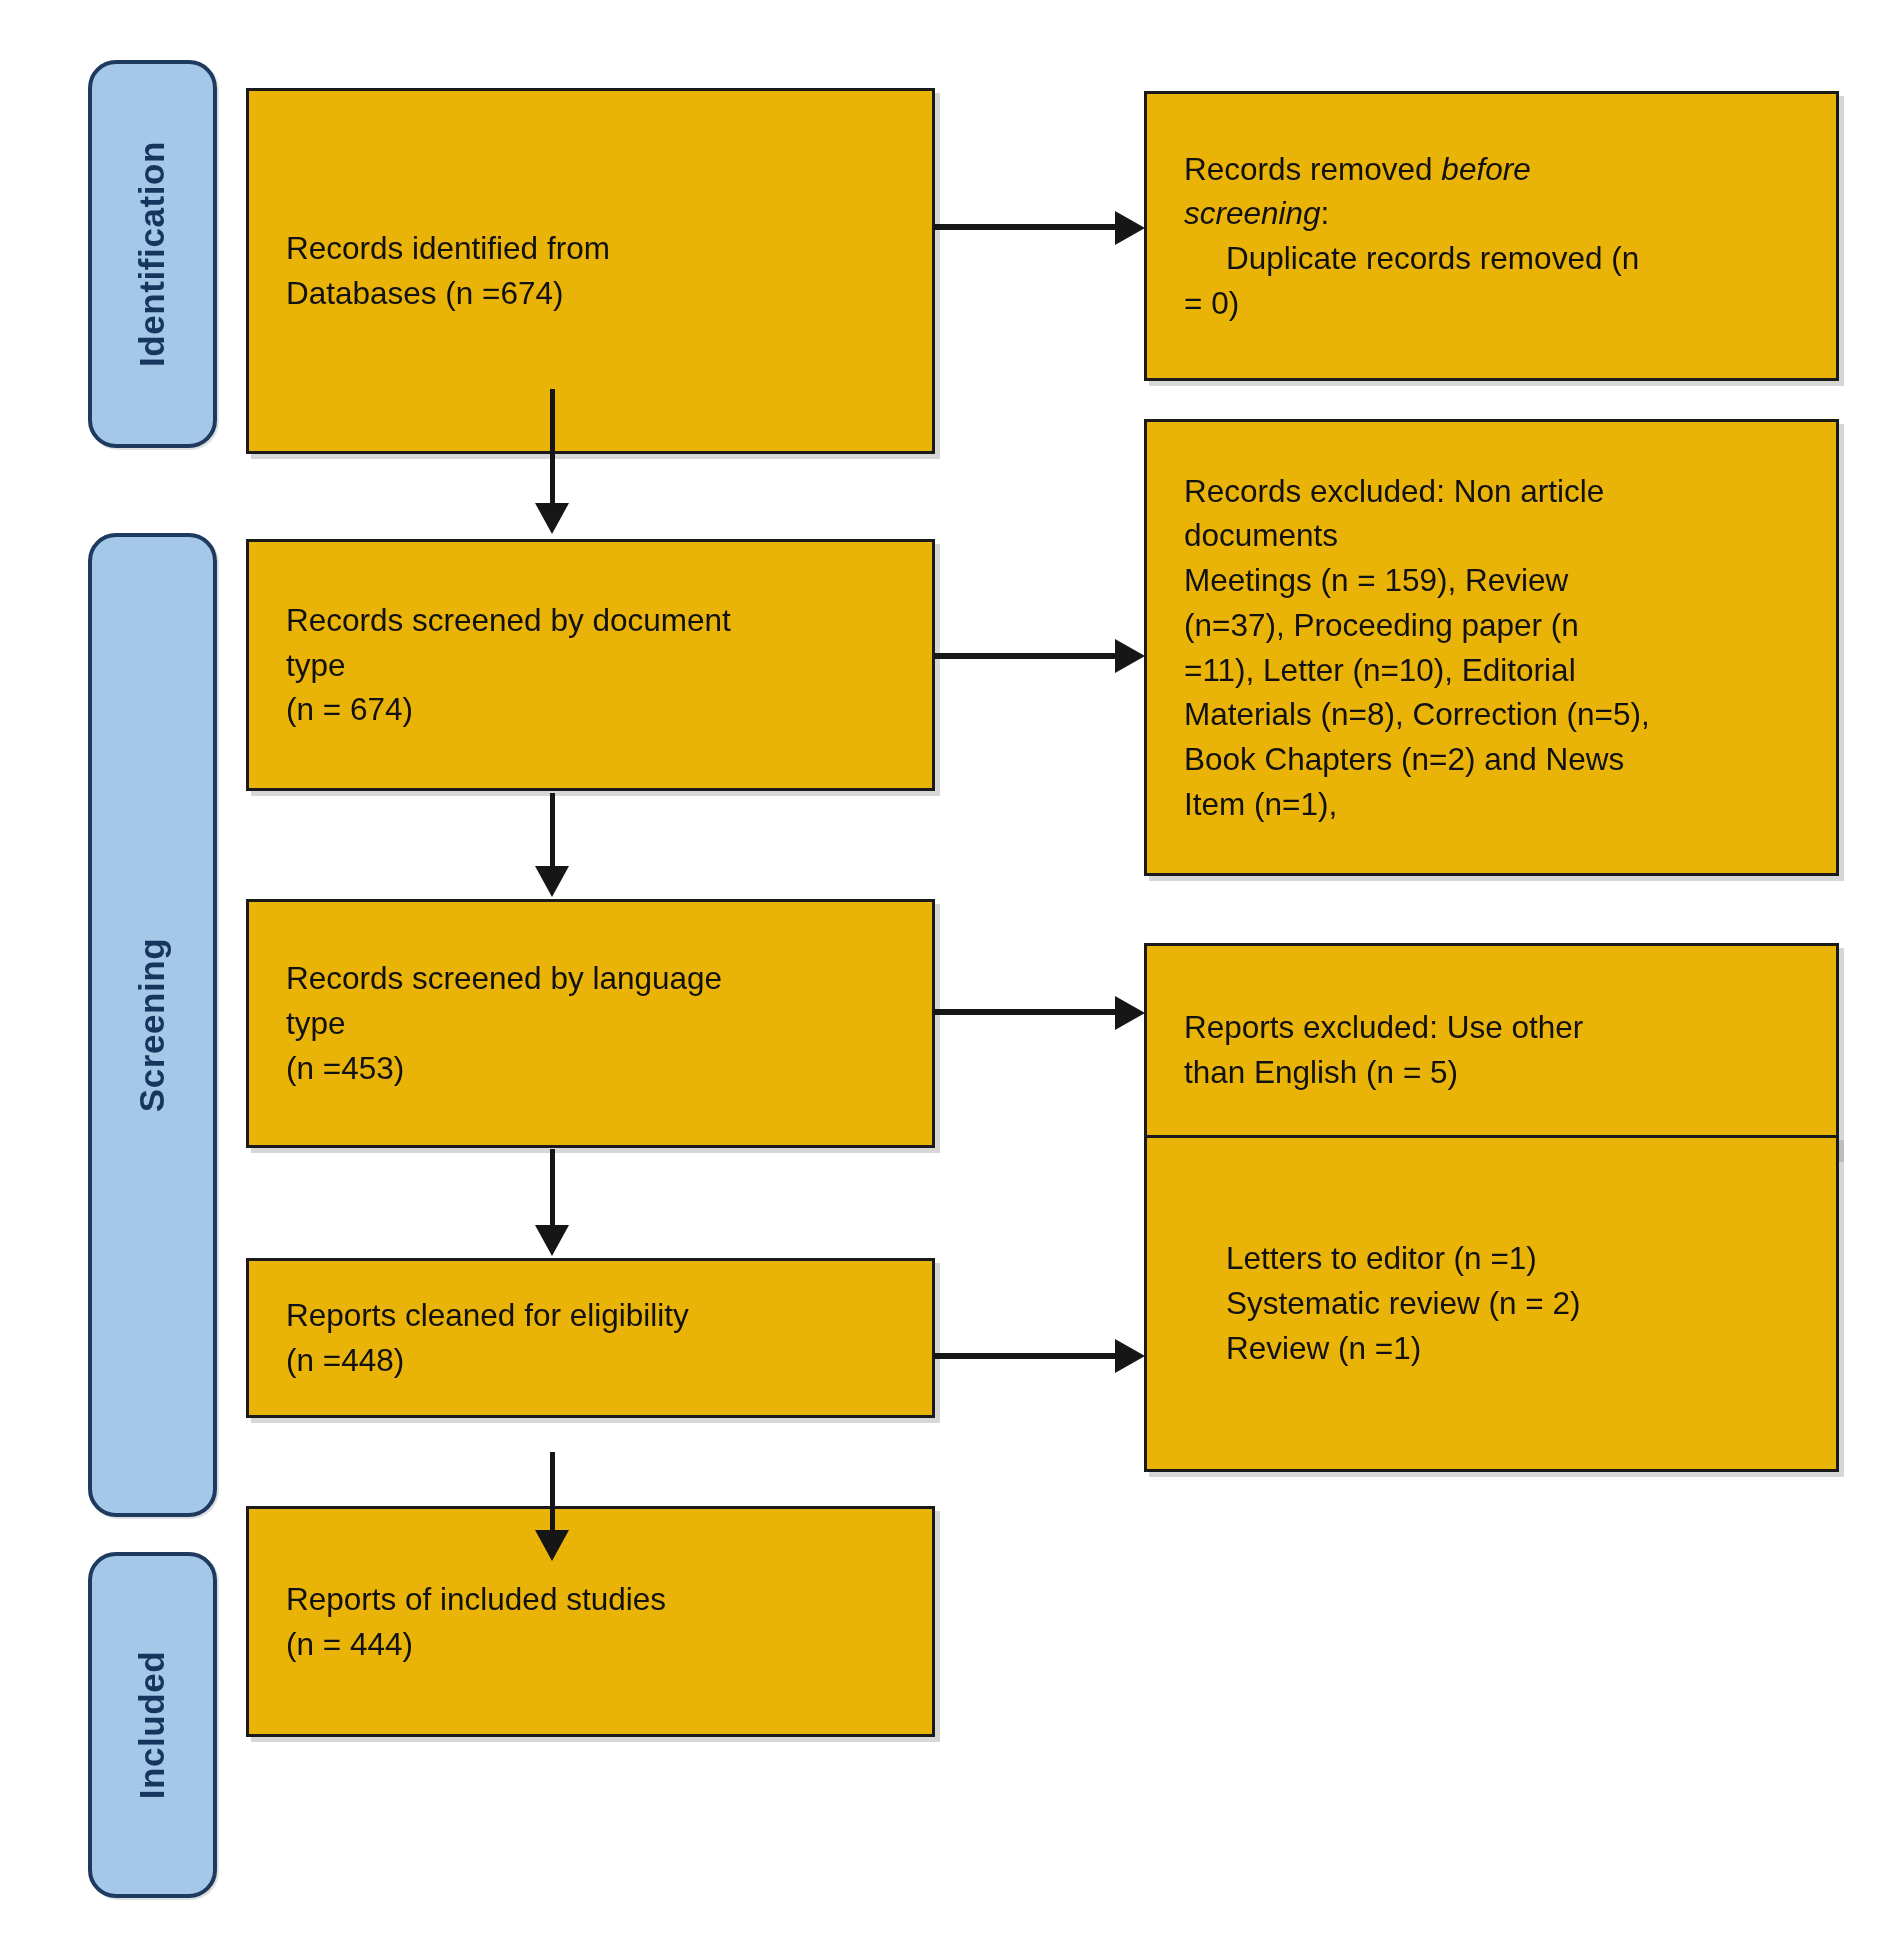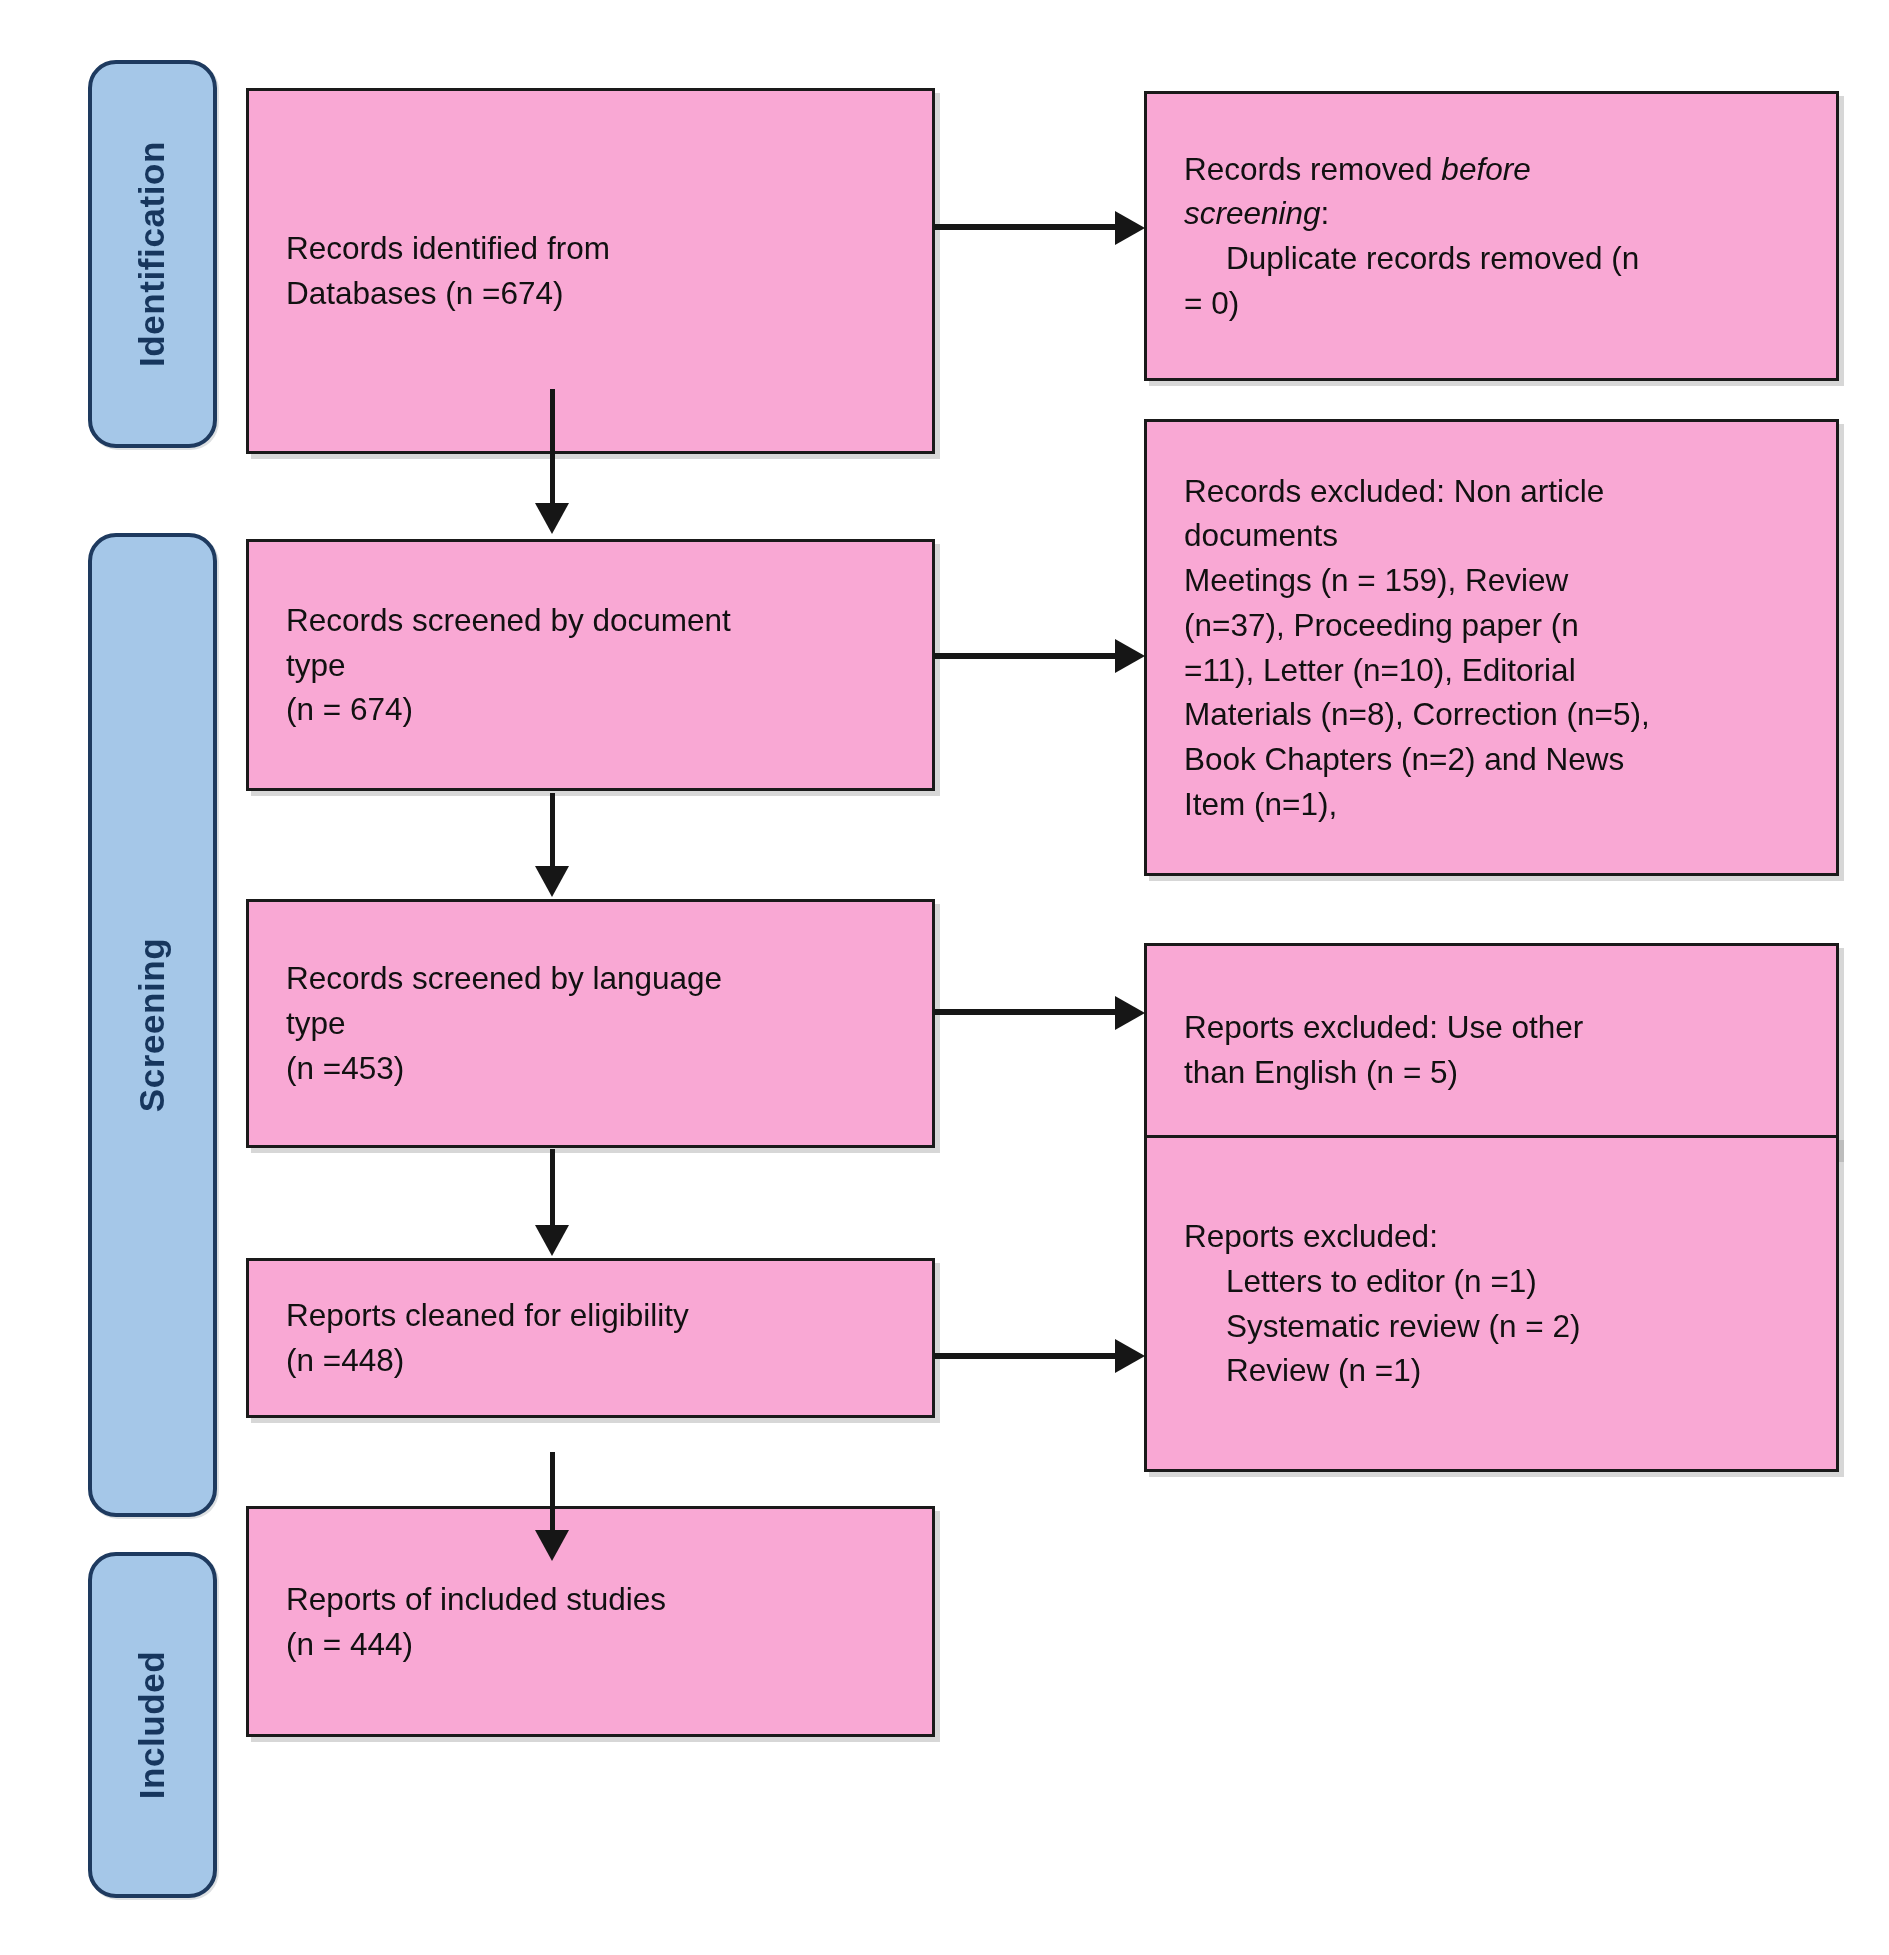--- a/index.html
+++ b/index.html
@@ -29,21 +29,21 @@
     transform:rotate(-90deg);
     white-space:nowrap;
     font-size:35px;
     font-weight:bold;
     letter-spacing:0.6px;
     color:#17365D;
   }
   
   .fbox{
     position:absolute;
-    background:#f9a8d4;
+    background:#eab308;
     border:3.8px solid #1A1A1A;
     box-sizing:border-box;
     box-shadow:5px 5px 0 rgba(140,140,140,0.35);
     display:flex;
     flex-direction:column;
     justify-content:center;
     padding:15px 25px 15px 37px;
     font-size:31.5px;
     line-height:1.42;
   }
@@ -126,21 +126,20 @@
     <div class="line">Book Chapters (n=2) and News</div>
     <div class="line">Item (n=1),</div>
   </div>
 
   <div class="fbox col-right" style="top:943px;height:214px;">
     <div class="line">Reports excluded: Use other</div>
     <div class="line">than English (n = 5)</div>
   </div>
 
   <div class="fbox col-right" style="top:1135px;height:337px;">
-    <div class="line">Reports excluded:</div>
     <div class="line indent">Letters to editor (n =1)</div>
     <div class="line indent">Systematic review (n = 2)</div>
     <div class="line indent">Review (n =1)</div>
   </div>
 
   <div class="vstem" style="left:550px;top:389px;height:115px;"></div>
   <div class="vhead" style="left:535px;top:503px;"></div>
 
   <div class="vstem" style="left:550px;top:793px;height:76px;"></div>
   <div class="vhead" style="left:535px;top:866px;"></div>

